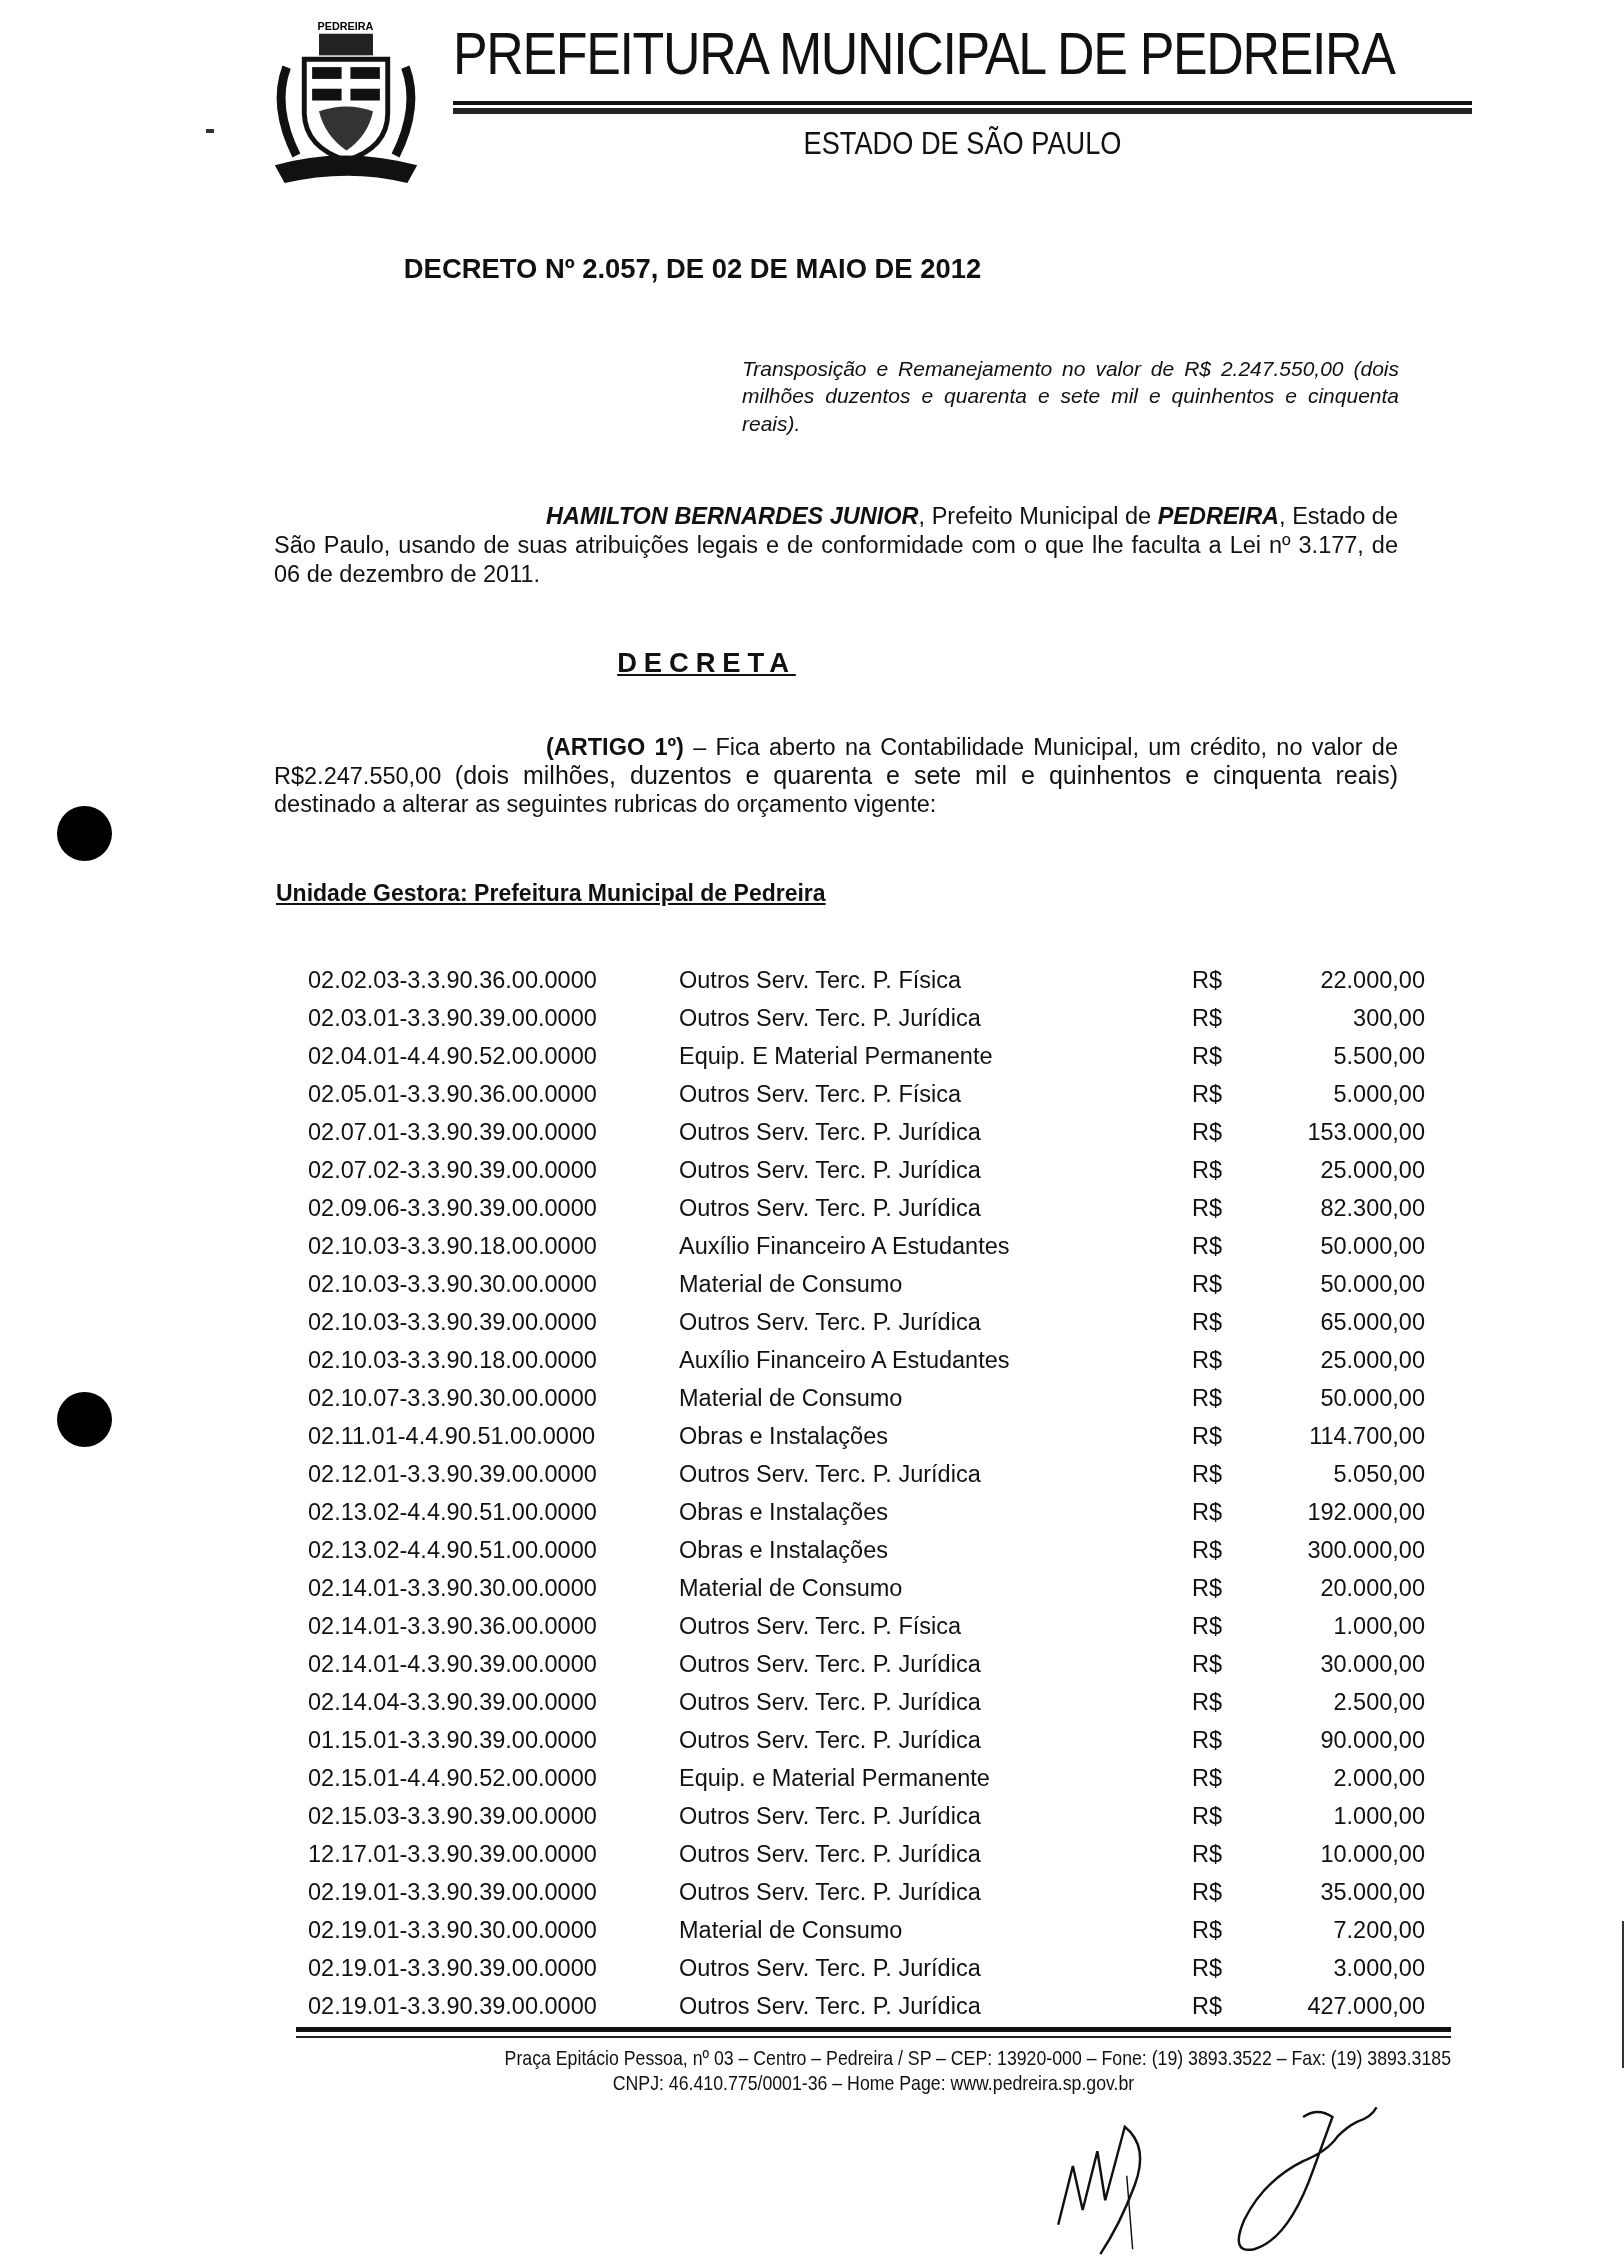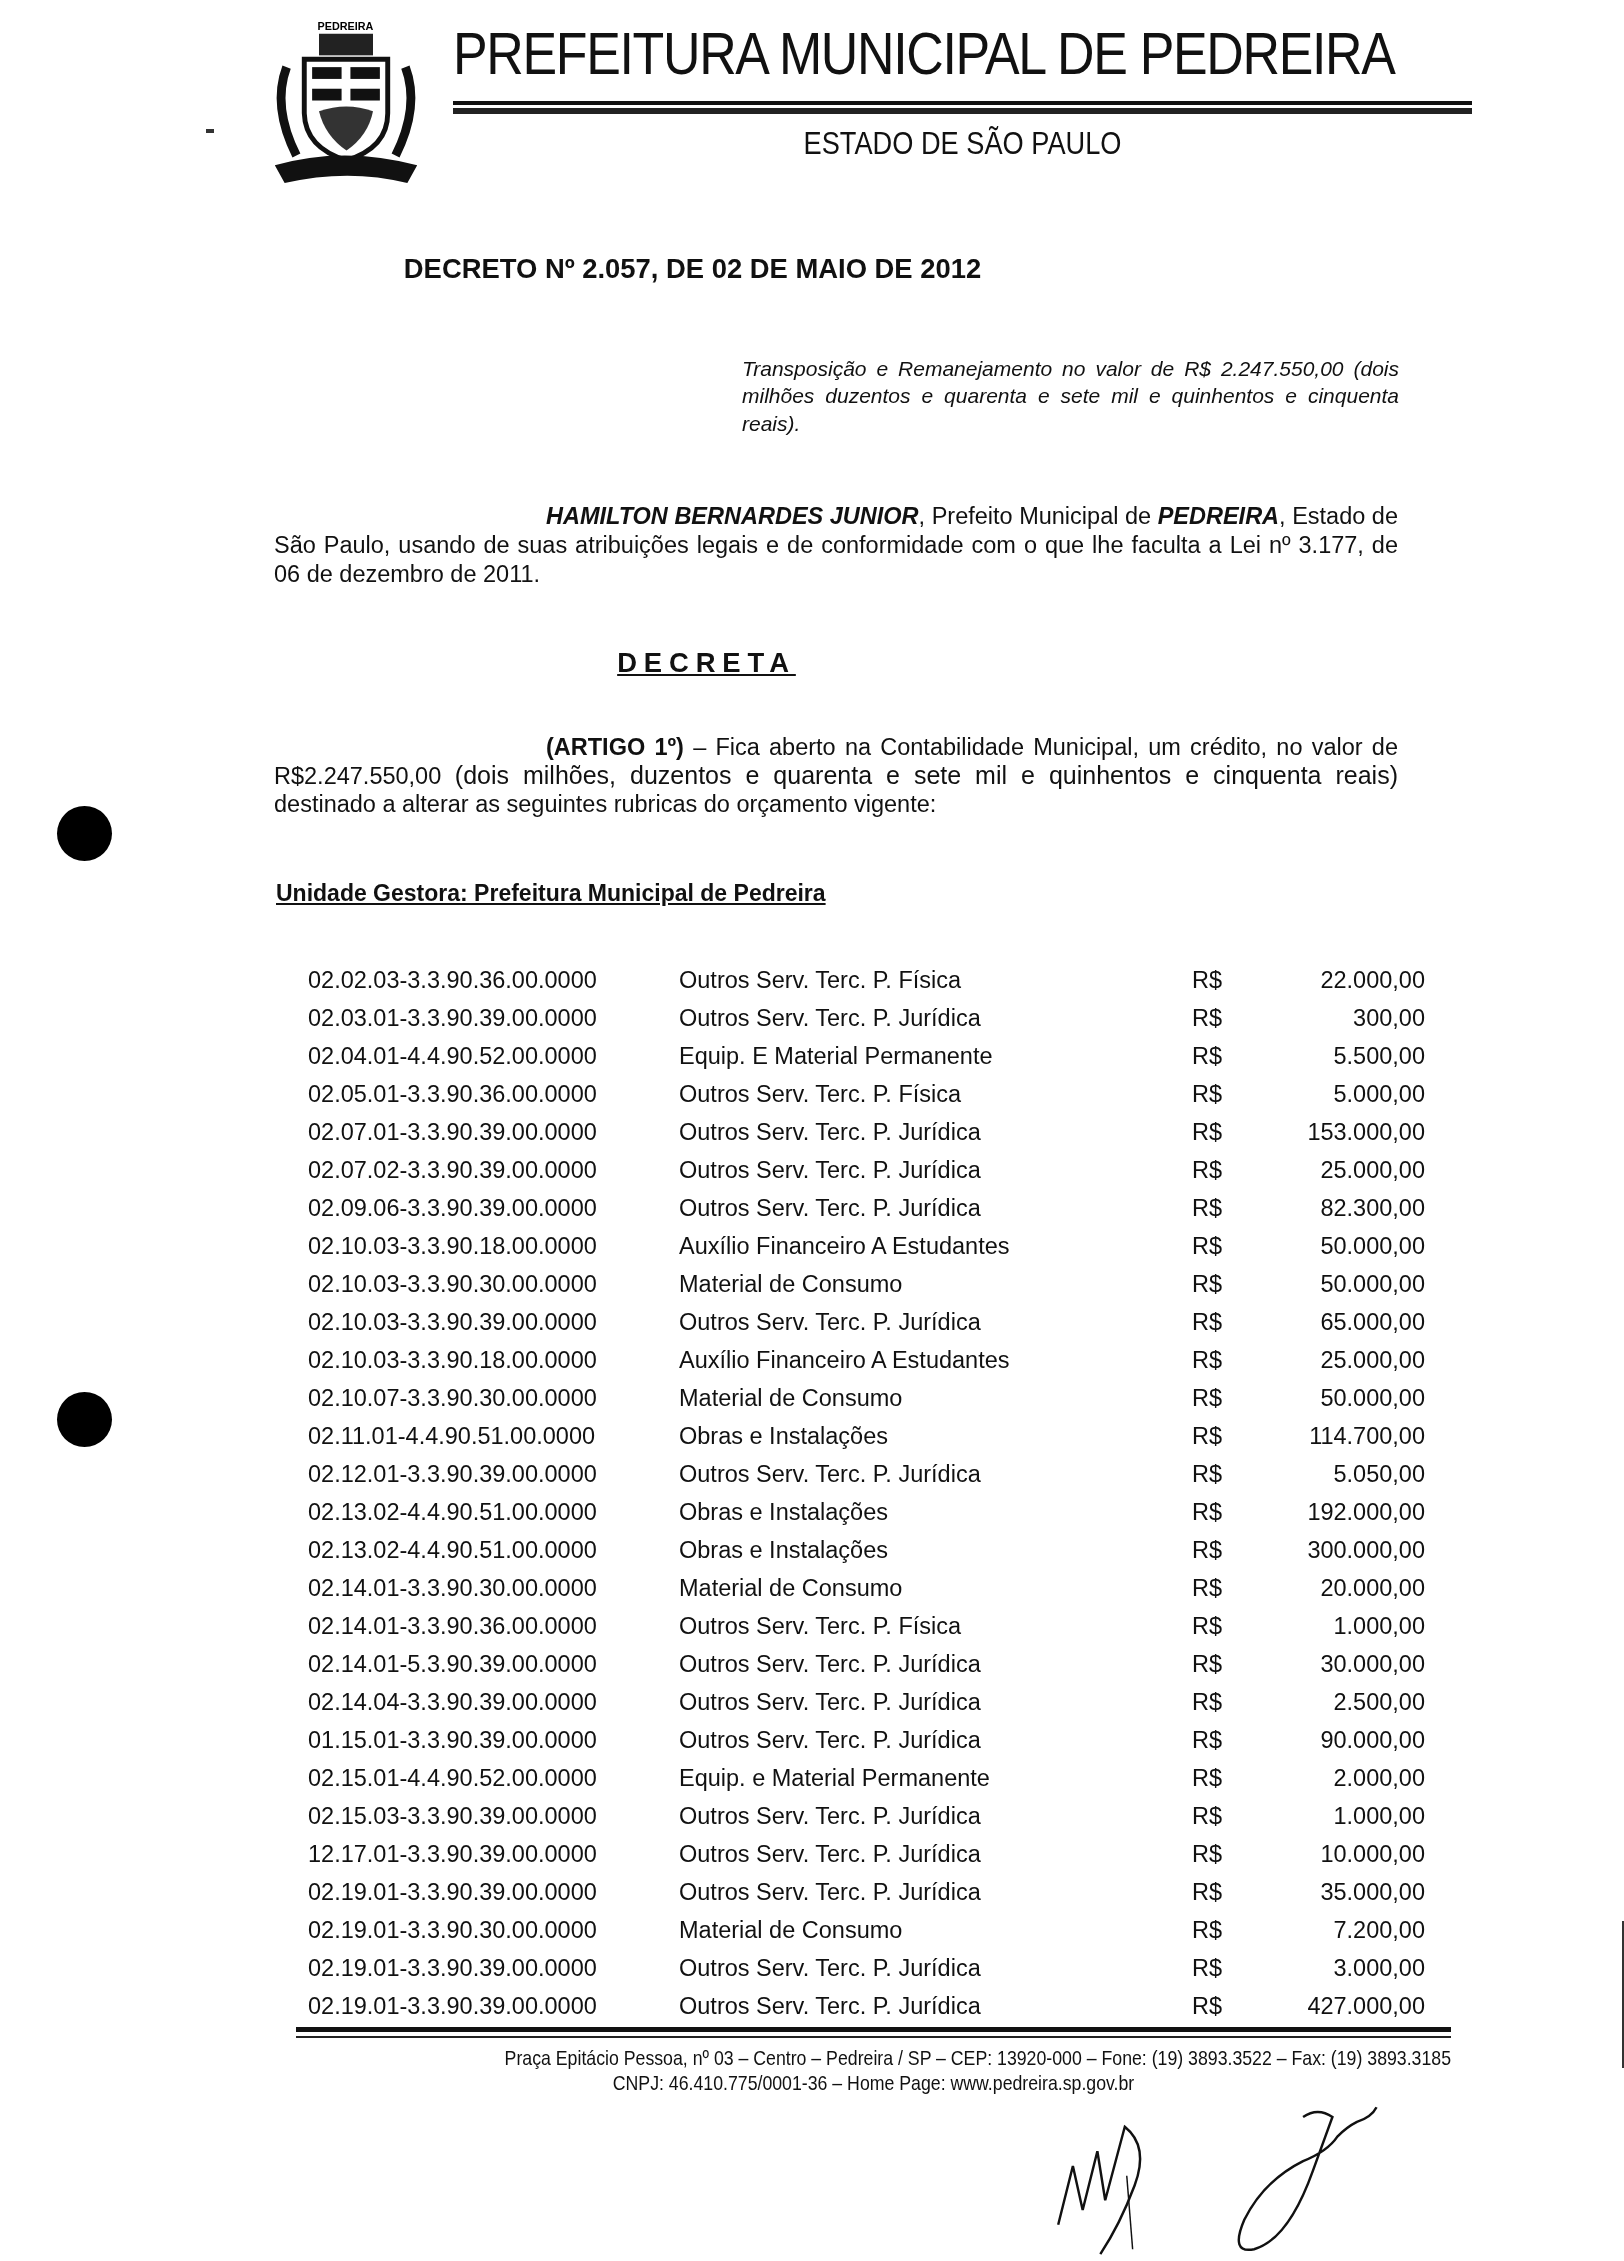--- a/index.html
+++ b/index.html
@@ -223,21 +223,21 @@
       <span class="cur">R$</span>
       <span class="amt">20.000,00</span>
     </div>
     <div class="row">
       <span class="code">02.14.01-3.3.90.36.00.0000</span>
       <span class="desc">Outros Serv. Terc. P. Física</span>
       <span class="cur">R$</span>
       <span class="amt">1.000,00</span>
     </div>
     <div class="row">
-      <span class="code">02.14.01-5.3.90.39.00.0000</span>
+      <span class="code">02.14.01-4.3.90.39.00.0000</span>
       <span class="desc">Outros Serv. Terc. P. Jurídica</span>
       <span class="cur">R$</span>
       <span class="amt">30.000,00</span>
     </div>
     <div class="row">
       <span class="code">02.14.04-3.3.90.39.00.0000</span>
       <span class="desc">Outros Serv. Terc. P. Jurídica</span>
       <span class="cur">R$</span>
       <span class="amt">2.500,00</span>
     </div>

